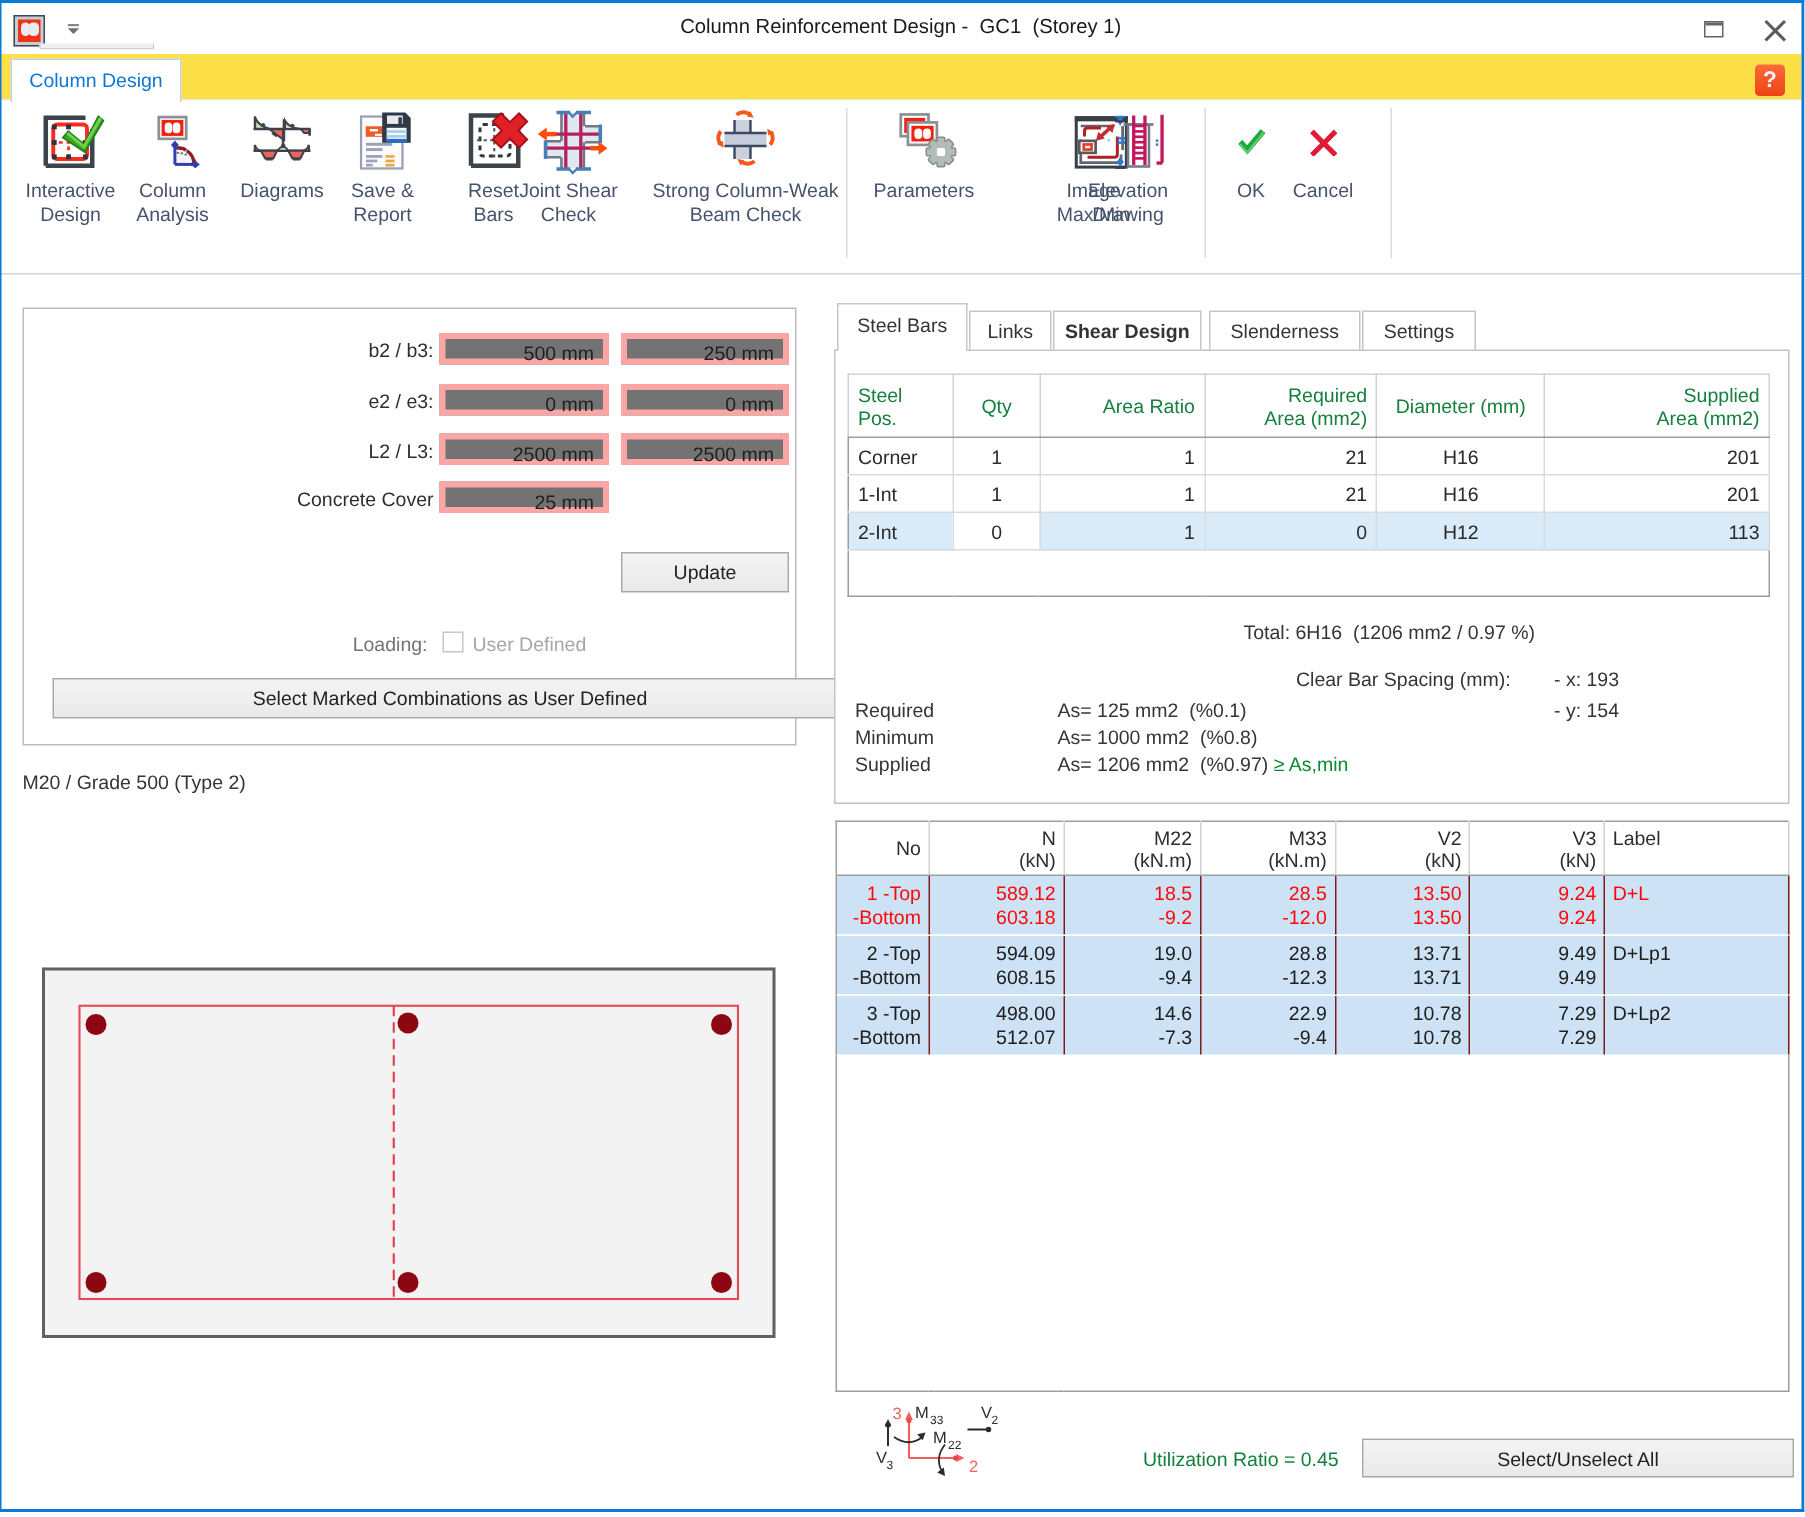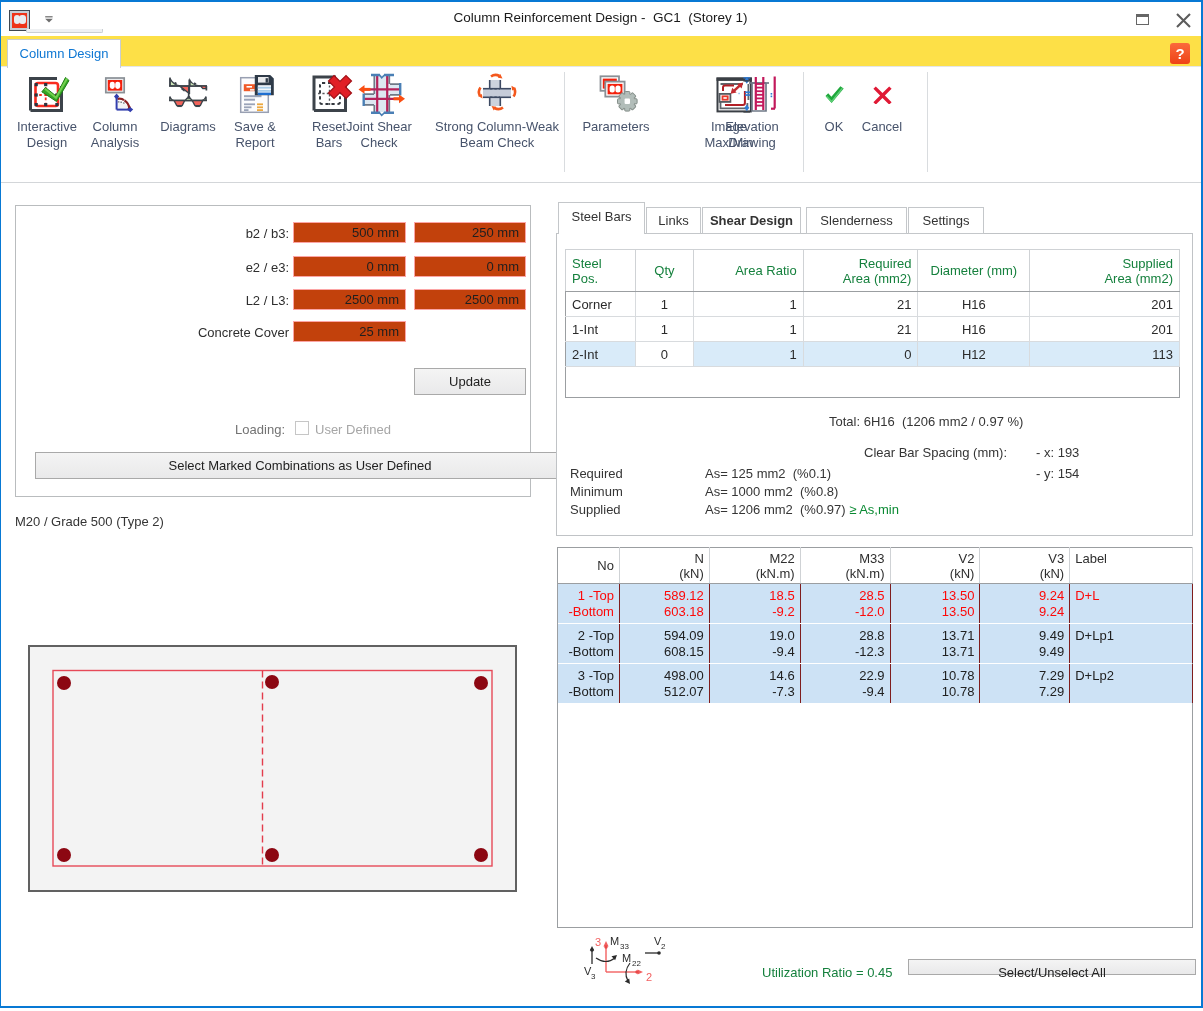--- a/index.html
+++ b/index.html
@@ -32,21 +32,21 @@
 #btn-help { position:absolute; left:1170px; top:7px; width:20px; height:21px; border-radius:3px;
   background:linear-gradient(#fb6a3c,#ee4316); color:#fff; font-weight:bold; font-size:15px;
   text-align:center; line-height:21px; }
 
 #ribbon { position:absolute; left:0; top:67px; width:1201px; height:116px; background:#fff; border-bottom:1px solid #d3d6d9; }
 .rsep { position:absolute; top:5px; width:1px; height:100px; background:#d9dcdf; }
 .rbtn { position:absolute; top:5px; text-align:center; color:#47536b; font-size:13px; line-height:15.5px; }
 .rbtn .ric { display:block; margin:0 auto 7px auto; }
 
 .gbox { position:absolute; border:1px solid #b9bcbe; background:#fff; }
-.inp { position:absolute; border:1px solid #fca5a5; background:#c2410c; text-align:right;
+.inp { position:absolute; border:4px solid #fca5a5; background:#737373; text-align:right;
   padding-right:6px; line-height:19px; color:#1f1f1f; }
 .btn { position:absolute; border:1px solid #a9a9a9; background:linear-gradient(#f4f4f4,#e9e9ea);
   text-align:center; color:#222; }
 .lbl { position:absolute; color:#353535; }
 
 .flabel { position:absolute; text-align:right; color:#2e2e2e; }
 
 .rtab { position:absolute; border:1px solid #c4c7ca; background:#fff; text-align:center; color:#333; }
 
 table { border-collapse:collapse; font-family:"Liberation Sans",sans-serif; }
@@ -541,13 +541,13 @@
       <text x="49" y="33" font-size="8" fill="#2b2b2b">22</text>
   <path d="M47 30 Q40 39 45 48" stroke="#2b2b2b" stroke-width="1.2" fill="none"></path>
   <path d="M47 51 l-0.8 -5.6 l-4.4 3.2 Z" fill="#2b2b2b"></path>
   <line x1="62" y1="20" x2="75" y2="20" stroke="#2b2b2b" stroke-width="1.3"></line>
   <circle cx="76" cy="20" r="1.8" fill="#2b2b2b"></circle>
   <text x="71" y="12" font-size="11" fill="#2b2b2b">V</text>
       <text x="78" y="16" font-size="8" fill="#2b2b2b">2</text>
 </svg>
 </div>
 <div class="lbl" style="left:762px; top:965px; color:#15803d;">Utilization Ratio = 0.45</div>
-<div class="btn" style="left:908px; top:959px; width:288px; height:16px; line-height:25px;">Select/Unselect All</div>
+<div class="btn" style="left:908px; top:959px; width:288px; height:26px; line-height:25px;">Select/Unselect All</div>
 
 </body></html>

